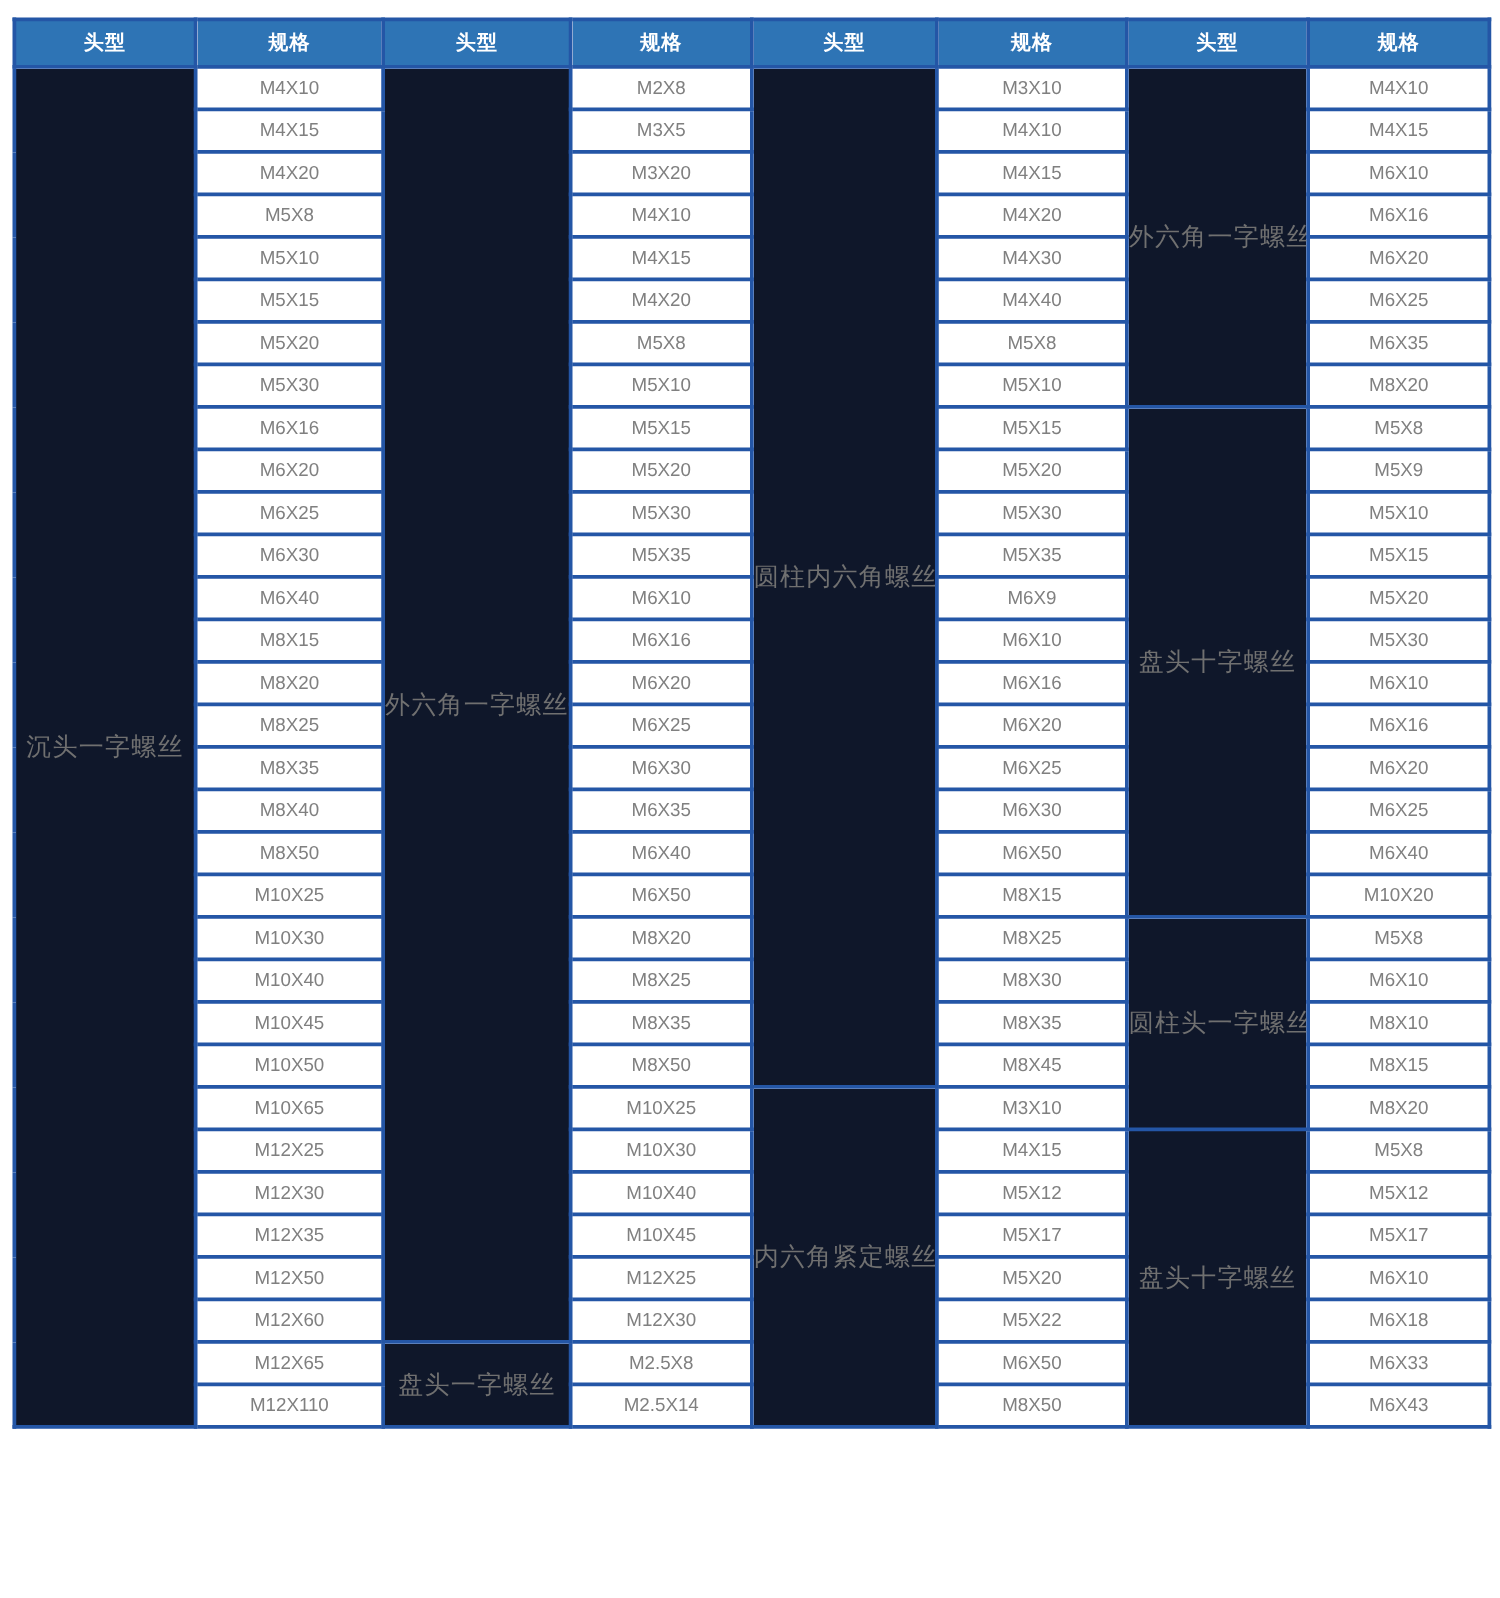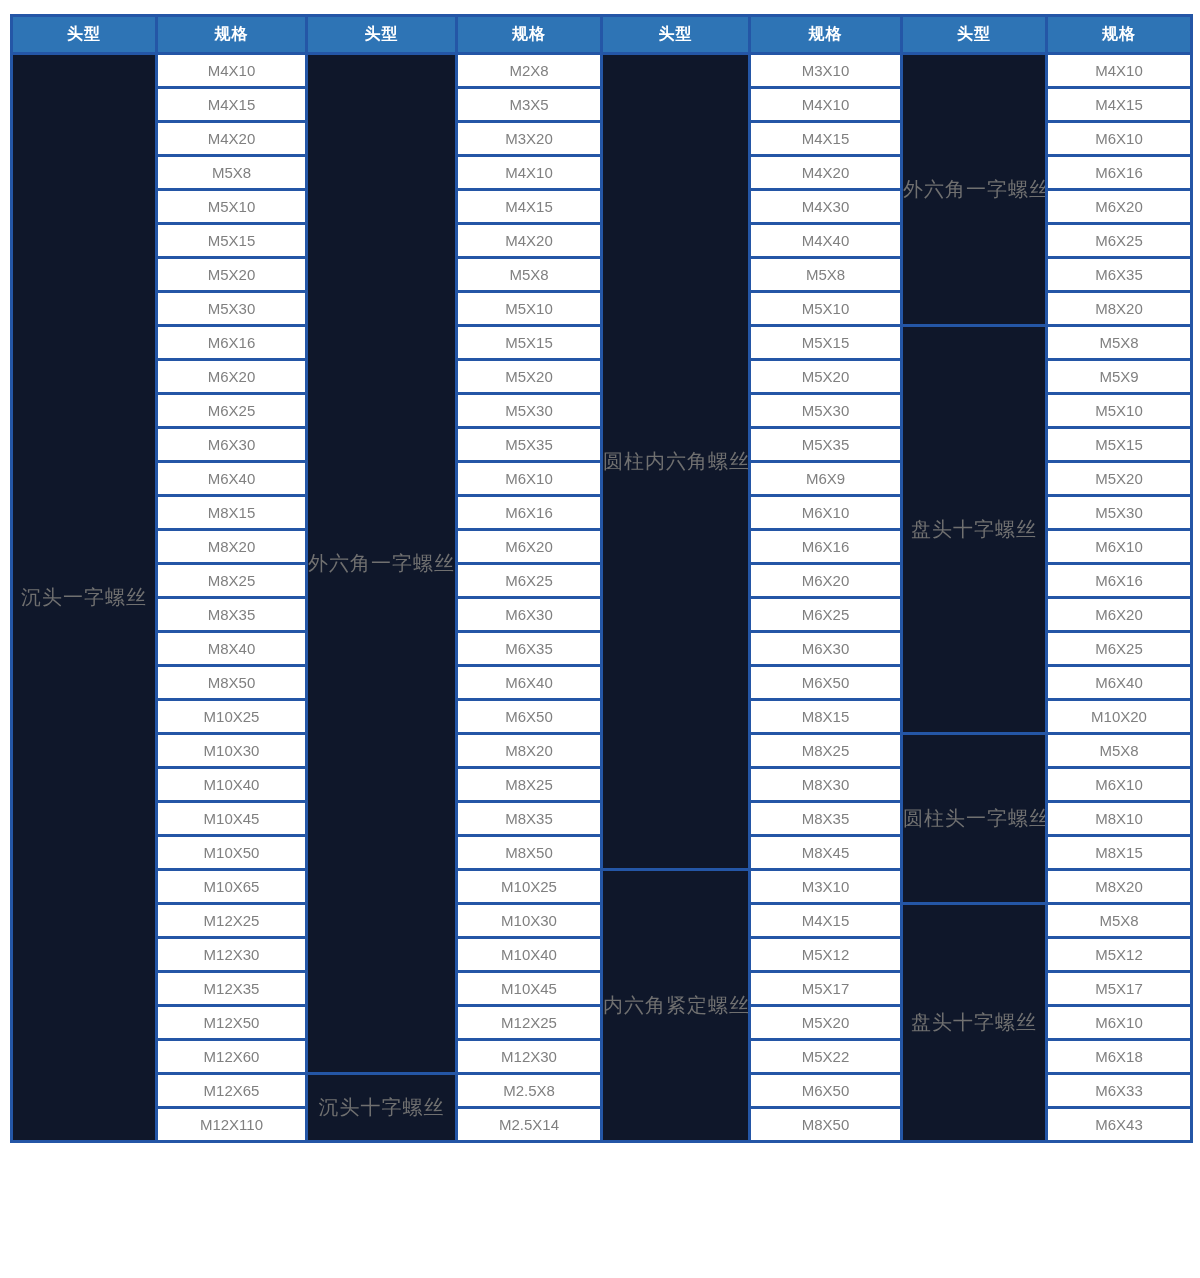--- a/index.html
+++ b/index.html
@@ -261,21 +261,21 @@
           <td class="spec-cell">M6X10</td>
         </tr>
         <tr>
           <td class="spec-cell">M12X60</td>
           <td class="spec-cell">M12X30</td>
           <td class="spec-cell">M5X22</td>
           <td class="spec-cell">M6X18</td>
         </tr>
         <tr>
           <td class="spec-cell">M12X65</td>
-          <td class="head-cell" rowspan="2">沉头十字螺丝</td>
+          <td class="head-cell" rowspan="2">盘头一字螺丝</td>
           <td class="spec-cell">M2.5X8</td>
           <td class="spec-cell">M6X50</td>
           <td class="spec-cell">M6X33</td>
         </tr>
         <tr>
           <td class="spec-cell">M12X110</td>
           <td class="spec-cell">M2.5X14</td>
           <td class="spec-cell">M8X50</td>
           <td class="spec-cell">M6X43</td>
         </tr>

